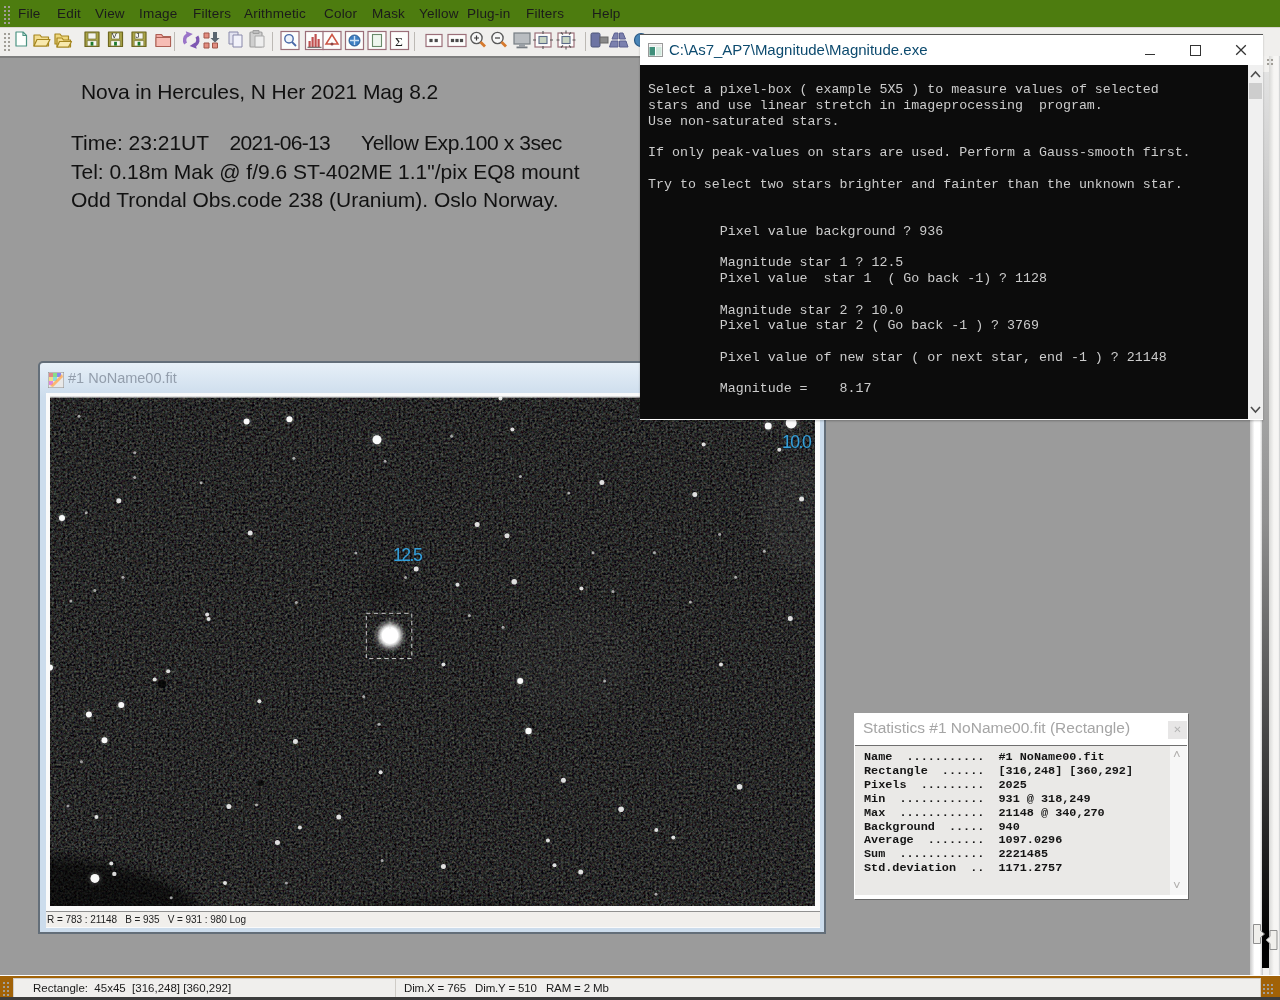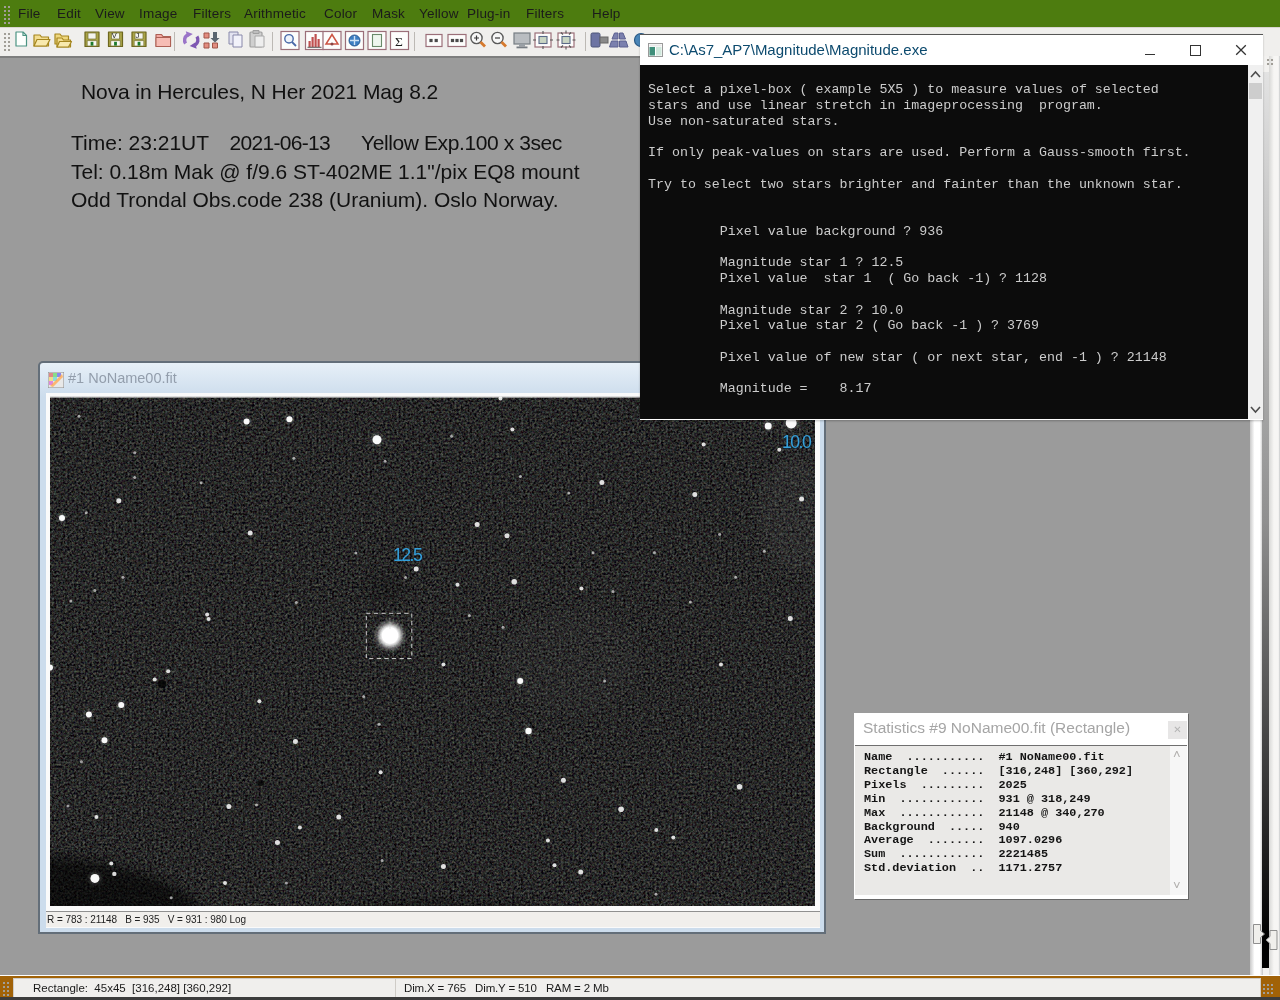--- a/index.html
+++ b/index.html
@@ -357,21 +357,21 @@
             <text x="343" y="164.5" fill="#35a0da">12.5</text>
             <text x="732.7" y="52.7" fill="#0b2c48" opacity=".6">10.0</text>
             <text x="732" y="52" fill="#35a0da">10.0</text>
           </g>
 </svg>
       </div>
 <div id="imgstat">R = 783 : 21148&nbsp;&nbsp;&nbsp;B = 935&nbsp;&nbsp;&nbsp;V = 931 : 980 Log</div>
 </div>
 </div>
 <div class="abs" id="statswin">
-<div id="stitle">Statistics #9 NoName00.fit (Rectangle)</div>
+<div id="stitle">Statistics #1 NoName00.fit (Rectangle)</div>
 <div id="sclose">✕</div>
 <div id="sbody">Name  ...........  #1 NoName00.fit
 Rectangle  ......  [316,248] [360,292]
 Pixels  .........  2025
 Min  ............  931 @ 318,249
 Max  ............  21148 @ 340,270
 Background  .....  940
 Average  ........  1097.0296
 Sum  ............  2221485
 Std.deviation  ..  1171.2757</div>

